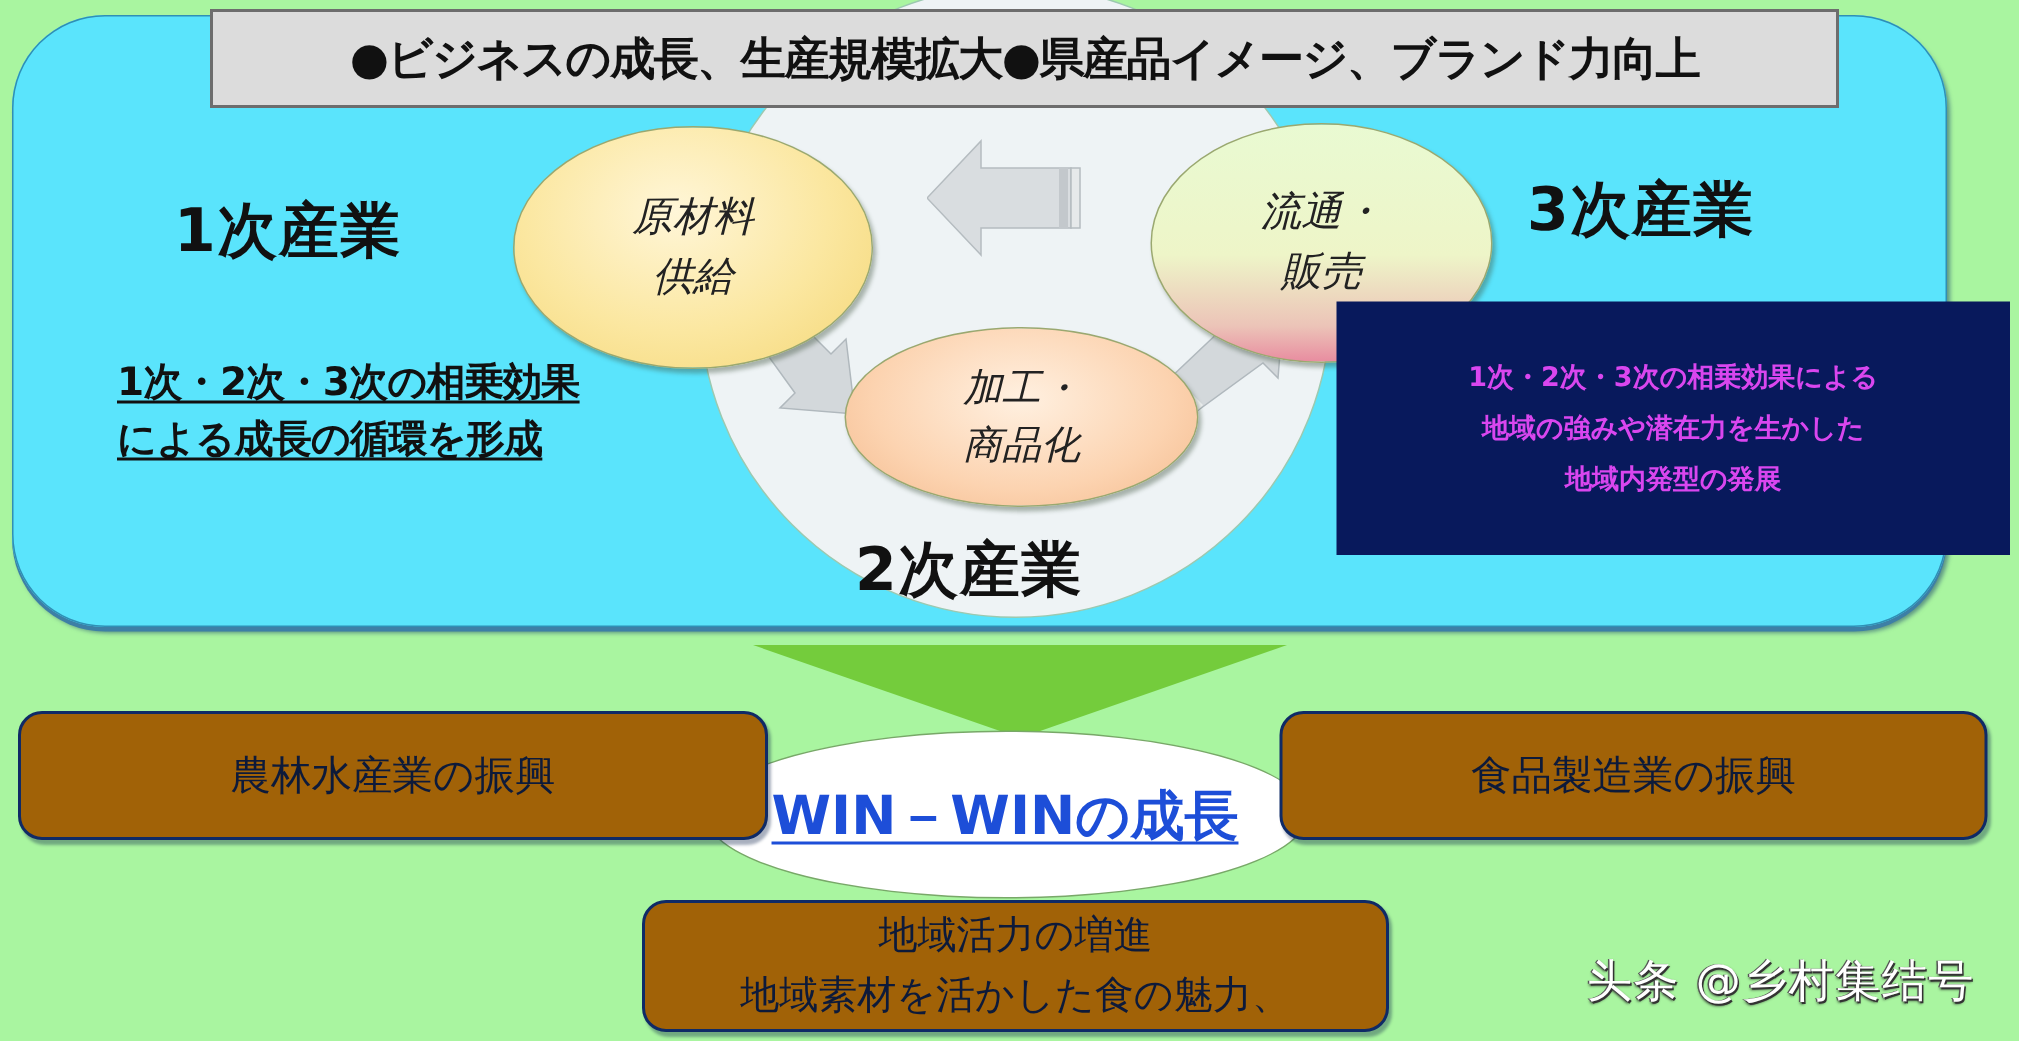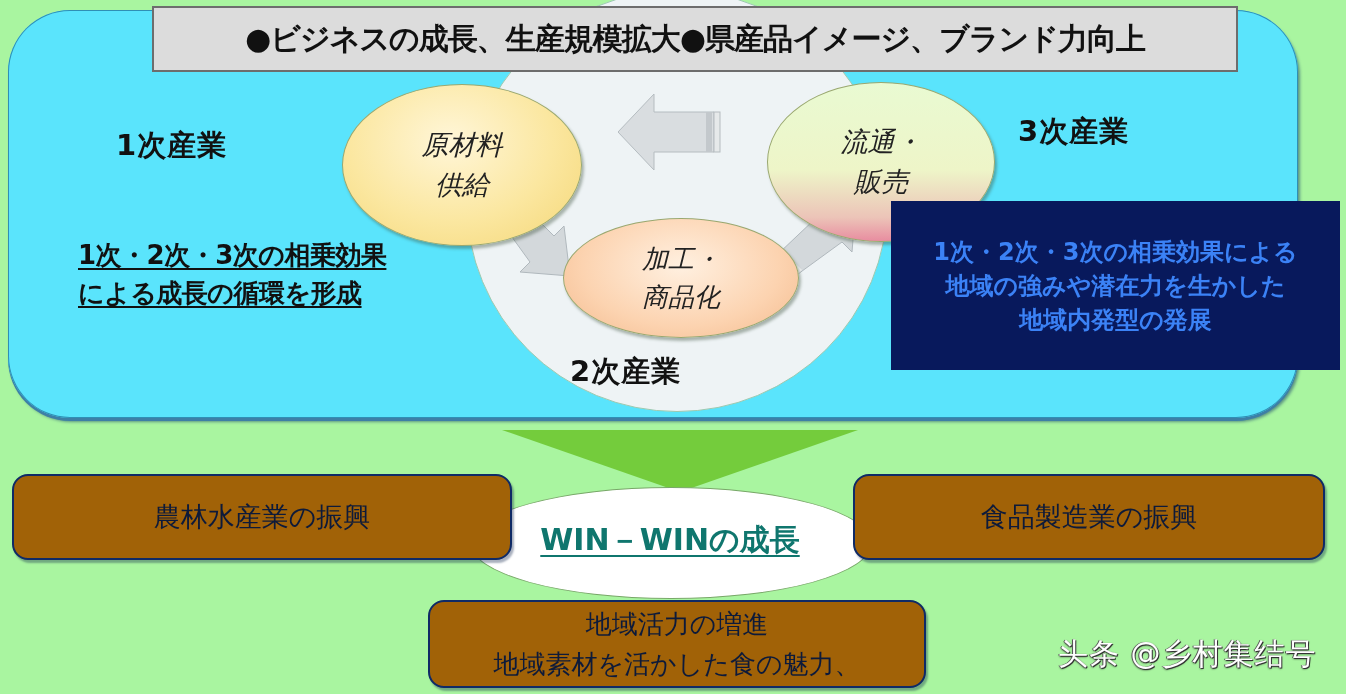--- a/index.html
+++ b/index.html
@@ -17,21 +17,21 @@
     border-radius:62px;
     box-shadow: 0 3px 0 #3d7fa6, 2px 4px 3px rgba(30,70,110,0.55), inset 0 0 0 1px #2f8fb5;
   }
 
   
   .top-banner {
     left:140px; top:6px; width:1086px; height:66px;
     background:#dcdcdc; border:2px solid #6d6d6d;
     box-sizing:border-box;
     display:flex; align-items:center; justify-content:center; 
-    font-size:30px; font-weight:bold; color:#111; letter-spacing:-1px;margin-left:12px;
+    font-size:30px; font-weight:bold; color:#111; letter-spacing:-1px;
   }
 
   
   .cycle-circle {
     left:466px; top:-10px; width:420px; height:420px;
     border-radius:50%;
     background:#eef3f5;
     border:1px solid #9cc9b0;
   }
 
@@ -51,57 +51,57 @@
     left:767px; top:82px; width:226px; height:158px;
     background:linear-gradient(#e9fad2 0%, #eef5c8 55%, #ecc4b8 85%, #e88da0 100%);
   }
   .oval-proc {
     left:563px; top:218px; width:234px; height:118px;
     background:radial-gradient(ellipse at 50% 40%, #fff0e0 0%, #fcd3b0 60%, #f3b98c 100%);
     font-size:26px; line-height:38px;
   }
 
   .industry-label {
-    font-size:29px; font-weight:bold; color:#111; letter-spacing:1px;
+    font-size:40px; font-weight:bold; color:#111; letter-spacing:1px;
   }
   .ind1 { left:116px; top:126px; }
   .ind3 { left:1018px; top:112px; }
   .ind2 { left:570px; top:352px; }
 
   .synergy-left {
     left:78px; top:236px;
     font-size:26px; font-weight:bold; color:#111;
     text-decoration:underline; text-decoration-thickness:2px; text-underline-offset:4px;
     line-height:38px; letter-spacing:-0.5px;
   }
 
   .navy-box {
     left:891px; top:201px; width:449px; height:169px;
     background:#08195c;
     display:flex; flex-direction:column; align-items:center; justify-content:center;
-    color:#3b82f6; font-size:24px; font-weight:bold; line-height:34px; 
+    color:#d946ef; font-size:18px; font-weight:bold; line-height:34px; 
   }
 
   
   .arrow svg { display:block; }
 
   
   .down-triangle {
     left:502px; top:430px; width:0; height:0;
     border-left:178px solid transparent; border-right:178px solid transparent;
     border-top:62px solid #74cc3c;
   }
   .win-oval {
     left:470px; top:487px; width:400px; height:110px;
     background:#fff; border-radius:50%;
     border:1px solid #78a868;
   }
   .win-text {
     left:470px; top:520px; width:400px; text-align:center;
-    font-size:30px; font-weight:bold; color:#0f766e;
+    font-size:36px; font-weight:bold; color:#1d4ed8;
     text-decoration:underline; text-decoration-thickness:2px; text-underline-offset:5px;
   }
 
   .blue-box {
     background:#a16207;
     border:2px solid #0f2a66; border-radius:16px;
     box-sizing:border-box;
     display:flex; align-items:center; justify-content:center;
     font-size:27px; color:#0d1a3a; text-align:center;
     box-shadow: 2px 3px 2px rgba(10,30,70,0.35);

